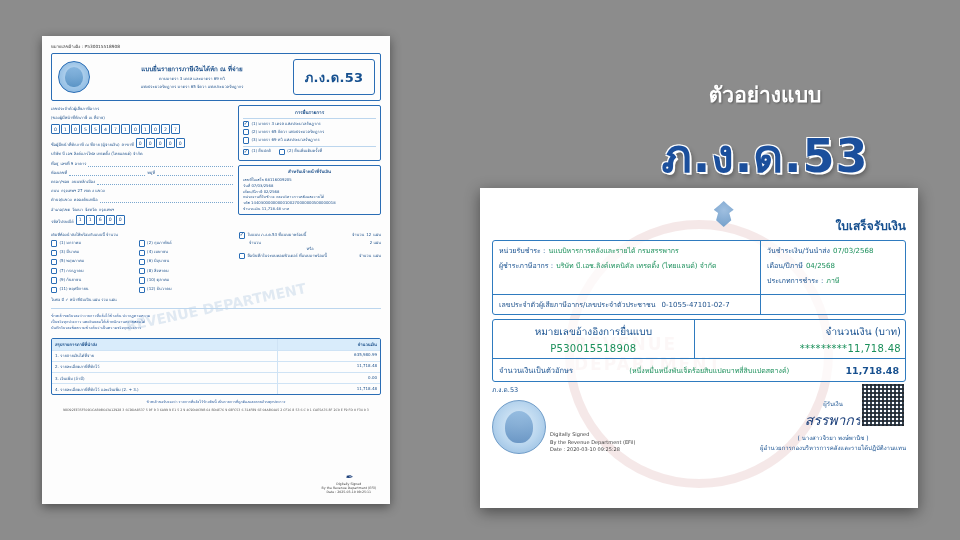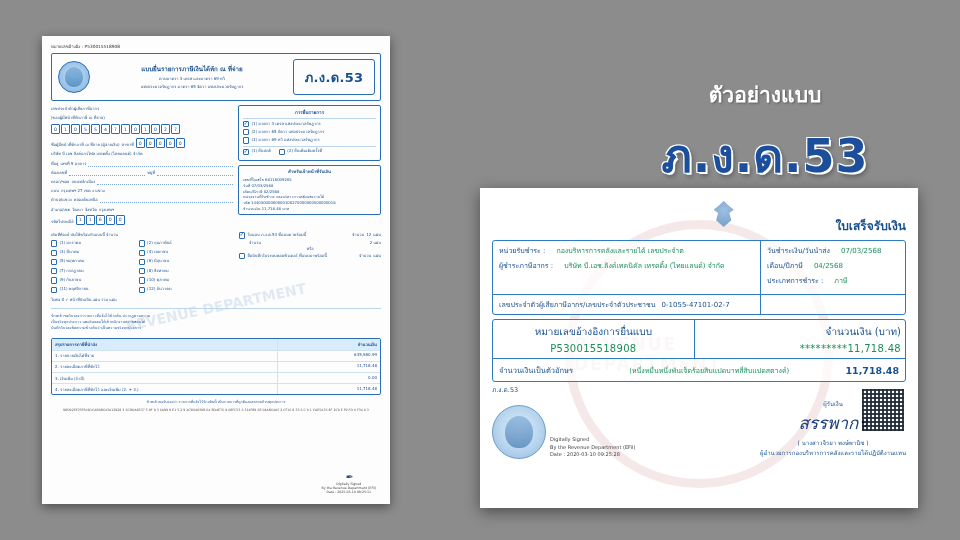--- a/index.html
+++ b/index.html
@@ -122,21 +122,21 @@
     content:"";position:absolute;left:7px;top:3px;width:20px;height:26px;
     background:radial-gradient(circle at 50% 35%, #9fbfe0, #6f9cc8);
     clip-path:polygon(50% 0%,70% 14%,100% 34%,78% 46%,88% 74%,50% 100%,12% 74%,22% 46%,0% 34%,30% 14%);
   }
   .r-title{font-size:12px;font-weight:bold;color:#17508f;align-self:flex-start;margin-top:18px;}
 
   .r-box{border:1.2px solid #2f7bbf;border-radius:3px;margin-top:4px;position:relative;background:rgba(255,255,255,.75);}
   .r-grid{display:flex;}
   .r-left{flex:1;padding:4px 6px;}
   .r-right{width:132px;border-left:1.2px solid #2f7bbf;padding:4px 6px;}
-  .r-line{display:flex;gap:11px;margin-bottom:4px;font-size:7px;align-items:baseline;}
+  .r-line{display:flex;gap:3px;margin-bottom:4px;font-size:7px;align-items:baseline;}
   .r-line .k{color:#17508f;white-space:nowrap;}
   .r-line .v{color:#1a8f5a;}
 
   .r-sep{height:1.2px;background:#2f7bbf;}
   .r-3col{display:flex;text-align:center;}
   .r-3col .cell{flex:1;padding:4px 4px;}
   .r-3col .cell + .cell{border-left:1.2px solid #2f7bbf;}
   .r-3col .hd{font-size:10px;color:#17508f;margin-bottom:4px;}
   .r-3col .val{font-size:10px;color:#1a8f5a;font-weight:normal;letter-spacing:.3px;}
   .r-3col .cell.amt{flex:1.05;text-align:right;}
@@ -149,21 +149,21 @@
   .r-code{font-size:6.5px;color:#17508f;margin-top:3px;}
   .r-footer{display:flex;align-items:flex-end;justify-content:space-between;margin-top:4px;position:relative;}
   .r-seal{width:52px;height:52px;border-radius:50%;
     border:1.5px solid #6f9cc8;
     background:radial-gradient(circle at 50% 45%, #e3f0fa 0%, #b8d5ee 55%, #8cb6dd 100%);
     position:relative;flex:0 0 auto;}
   .r-seal:before{content:"";position:absolute;left:12px;top:10px;width:28px;height:32px;border-radius:50% 50% 45% 45%;
     background:linear-gradient(180deg,#8cb6dd,#5d8cbe);opacity:.85;}
   .r-dsig{font-size:5px;color:#444;line-height:1.5;margin-left:4px;}
   .r-sig-right{text-align:center;font-size:6px;color:#17508f;line-height:1.7;}
-  .r-sig-name{font-family:"DejaVu Serif",serif;font-style:italic;font-size:17px;color:#1b3f7a;}
+  .r-sig-name{font-family:"DejaVu Serif",serif;font-style:italic;font-size:14px;color:#1b3f7a;}
   .qr{width:42px;height:42px;position:absolute;right:0;bottom:26px;
       background:
         repeating-linear-gradient(90deg,#123 0 2px,#fff 2px 4px),
         repeating-linear-gradient(0deg,#123 0 2px,#fff 2px 4px);
       background-blend-mode:multiply;border:2px solid #fff;opacity:.85;}
 
   
   .headline{position:absolute;left:600px;top:78px;width:330px;text-align:center;}
   .headline .sub{font-size:21px;color:#ffffff;font-weight:bold;text-shadow:1px 1px 2px rgba(0,0,0,.35);}
   .headline .big{
@@ -454,21 +454,21 @@
       <div style="width:120px"></div>
       <div class="garuda"></div>
       <div class="r-title">ใบเสร็จรับเงิน</div>
     </div>
 
     <div class="r-box">
       <div class="r-grid">
         <div class="r-left">
           <div class="r-line">
             <span class="k">หน่วยรับชำระ :</span>
-            <span class="v">กองบริหารการคลังและรายได้ เลขประจำต</span>
+            <span class="v">นแบบิหารการคลังและรายได้ กรมสรรพากร</span>
           </div>
           <div class="r-line">
             <span class="k">ผู้ชำระภาษีอากร :</span>
             <span class="v">บริษัท บี.เอช.ลิงค์เทคนิคัล เทรดดิ้ง (ไทยแลนด์) จำกัด</span>
           </div>
         </div>
         <div class="r-right">
           <div class="r-line">
             <span class="k">วันชำระเงิน/วันนำส่ง</span>
             <span class="v">07/03/2568</span>

